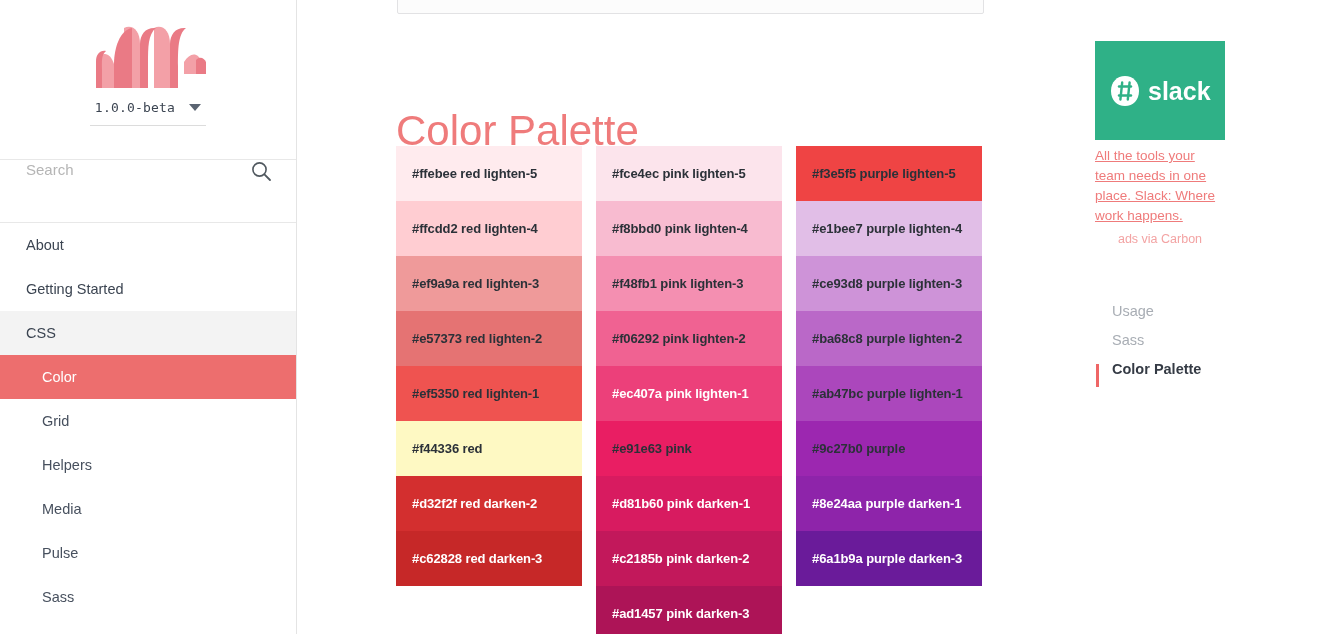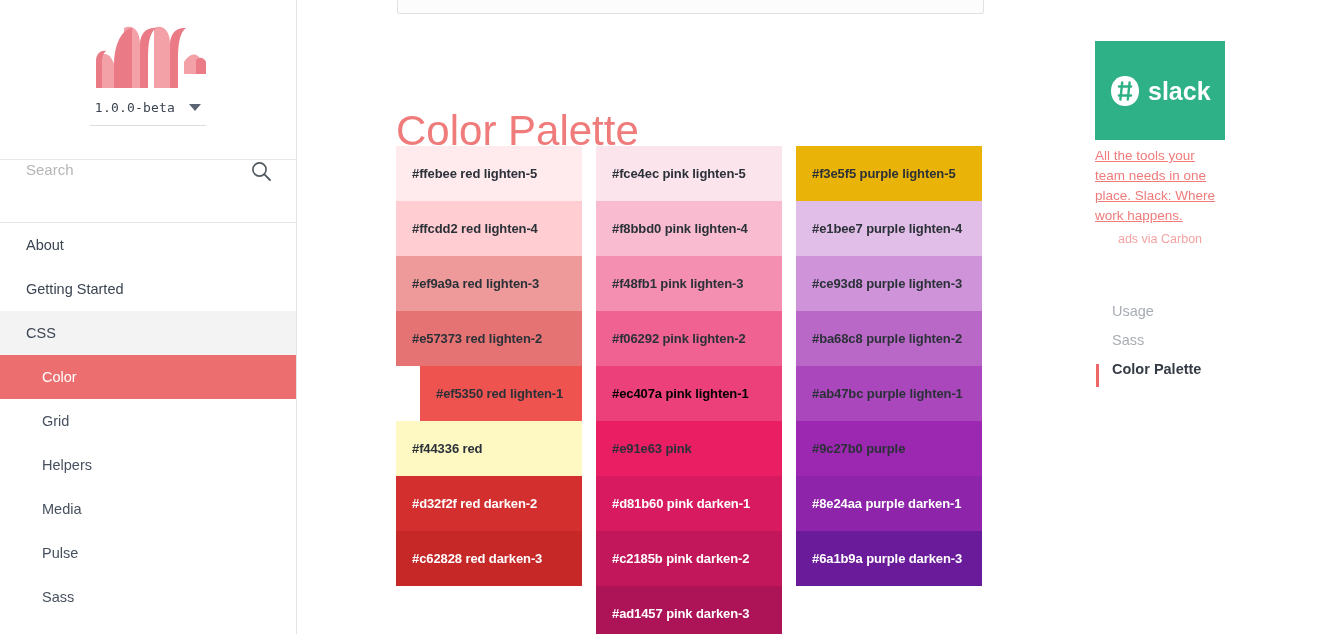--- a/index.html
+++ b/index.html
@@ -259,21 +259,21 @@
           </div>
           <div class="swatch" style="background: rgb(255, 205, 210); color: rgb(43, 49, 56);">
             <span>#ffcdd2 red lighten-4</span>
           </div>
           <div class="swatch" style="background: rgb(239, 154, 154); color: rgb(43, 49, 56);">
             <span>#ef9a9a red lighten-3</span>
           </div>
           <div class="swatch" style="background: rgb(229, 115, 115); color: rgb(43, 49, 56);">
             <span>#e57373 red lighten-2</span>
           </div>
-          <div class="swatch" style="background: rgb(239, 83, 80); color: rgb(43, 49, 56); margin-left: 24px;">
+          <div class="swatch" style="background: rgb(239, 83, 80); color: rgb(43, 49, 56);">
             <span>#ef5350 red lighten-1</span>
           </div>
           <div class="swatch" style="background: #fef9c3; color: rgb(43, 49, 56);">
             <span>#f44336 red</span>
           </div>
           <div class="swatch" style="background: rgb(211, 47, 47); color: rgb(255, 255, 255);">
             <span>#d32f2f red darken-2</span>
           </div>
           <div class="swatch" style="background: rgb(198, 40, 40); color: rgb(255, 255, 255);">
             <span>#c62828 red darken-3</span>
@@ -285,38 +285,38 @@
           </div>
           <div class="swatch" style="background: rgb(248, 187, 208); color: rgb(43, 49, 56);">
             <span>#f8bbd0 pink lighten-4</span>
           </div>
           <div class="swatch" style="background: rgb(244, 143, 177); color: rgb(43, 49, 56);">
             <span>#f48fb1 pink lighten-3</span>
           </div>
           <div class="swatch" style="background: rgb(240, 98, 146); color: rgb(43, 49, 56);">
             <span>#f06292 pink lighten-2</span>
           </div>
-          <div class="swatch" style="background: rgb(236, 64, 122); color: #000000;">
+          <div class="swatch" style="background: rgb(236, 64, 122); color: #ffffff;">
             <span>#ec407a pink lighten-1</span>
           </div>
           <div class="swatch" style="background: rgb(233, 30, 99); color: rgb(43, 49, 56);">
             <span>#e91e63 pink</span>
           </div>
           <div class="swatch" style="background: rgb(216, 27, 96); color: rgb(255, 255, 255);">
             <span>#d81b60 pink darken-1</span>
           </div>
           <div class="swatch" style="background: rgb(194, 24, 91); color: rgb(255, 255, 255);">
             <span>#c2185b pink darken-2</span>
           </div>
           <div class="swatch" style="background: rgb(173, 20, 87); color: rgb(255, 255, 255);">
             <span>#ad1457 pink darken-3</span>
           </div>
         </div>
         <div class="palette-col">
-          <div class="swatch" style="background: #eab308; color: rgb(43, 49, 56);">
+          <div class="swatch" style="background: #ef4444; color: rgb(43, 49, 56);">
             <span>#f3e5f5 purple lighten-5</span>
           </div>
           <div class="swatch" style="background: rgb(225, 190, 231); color: rgb(43, 49, 56);">
             <span>#e1bee7 purple lighten-4</span>
           </div>
           <div class="swatch" style="background: rgb(206, 147, 216); color: rgb(43, 49, 56);">
             <span>#ce93d8 purple lighten-3</span>
           </div>
           <div class="swatch" style="background: rgb(186, 104, 200); color: rgb(43, 49, 56);">
             <span>#ba68c8 purple lighten-2</span>

